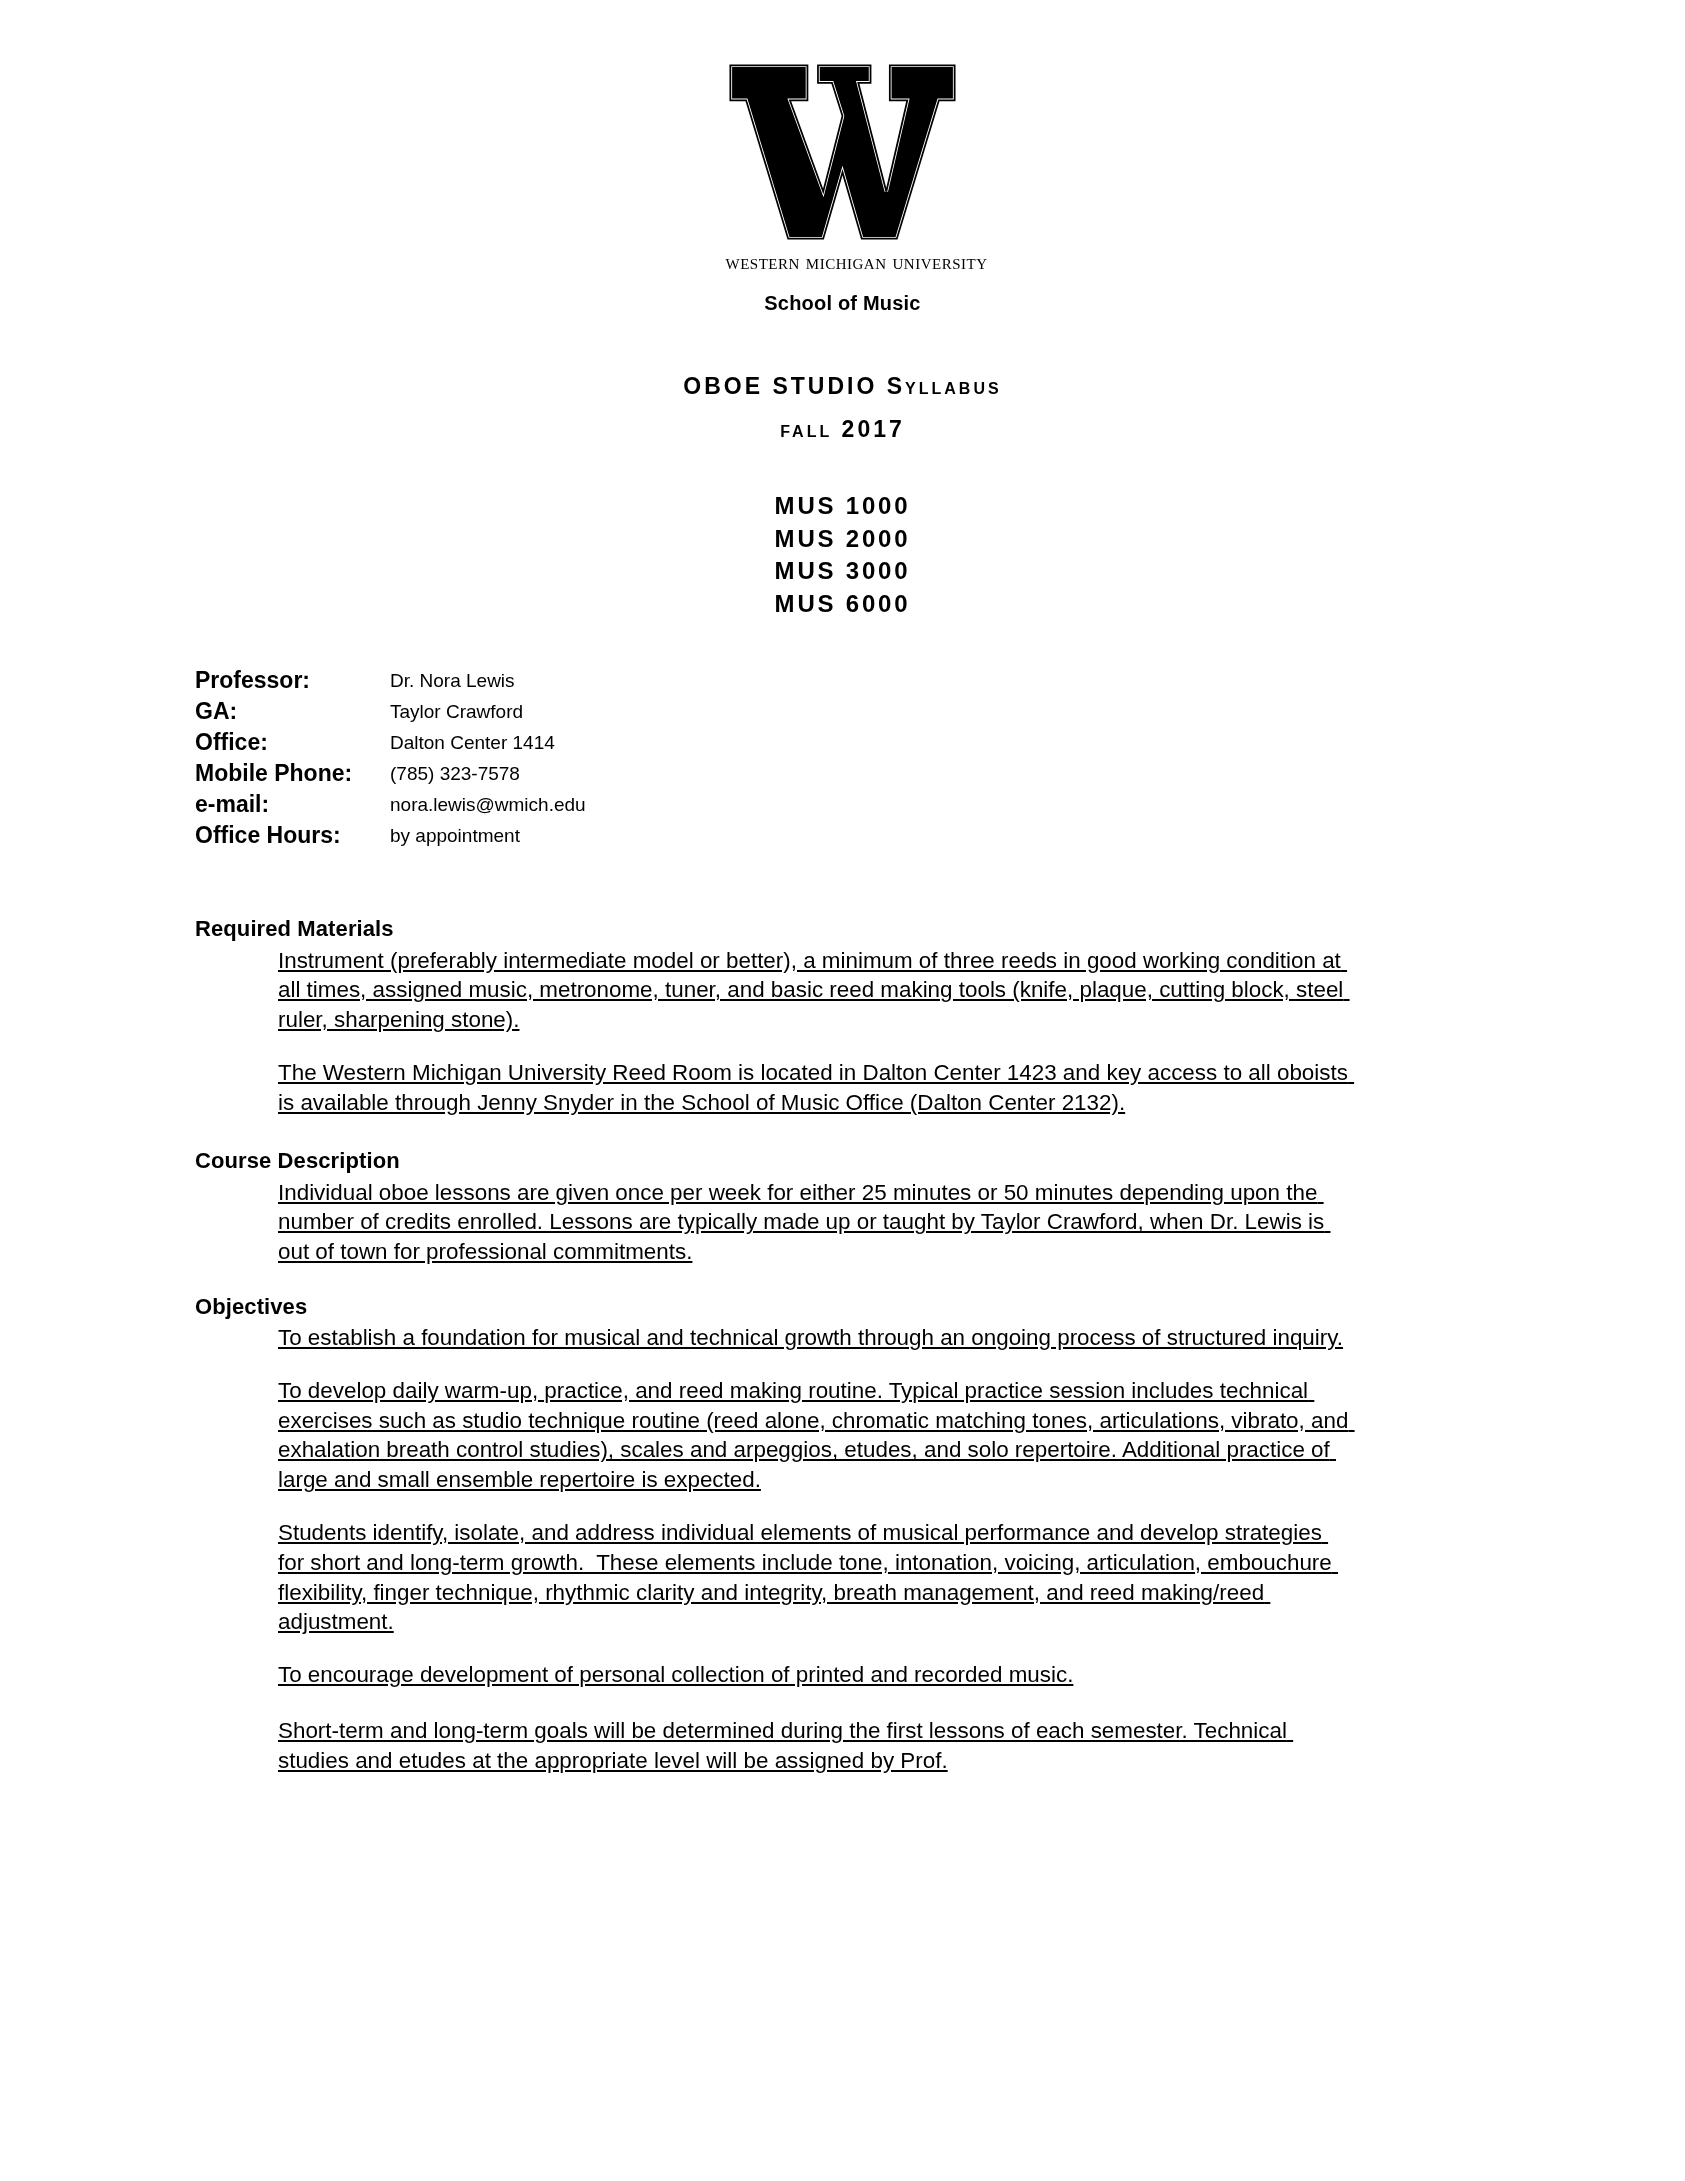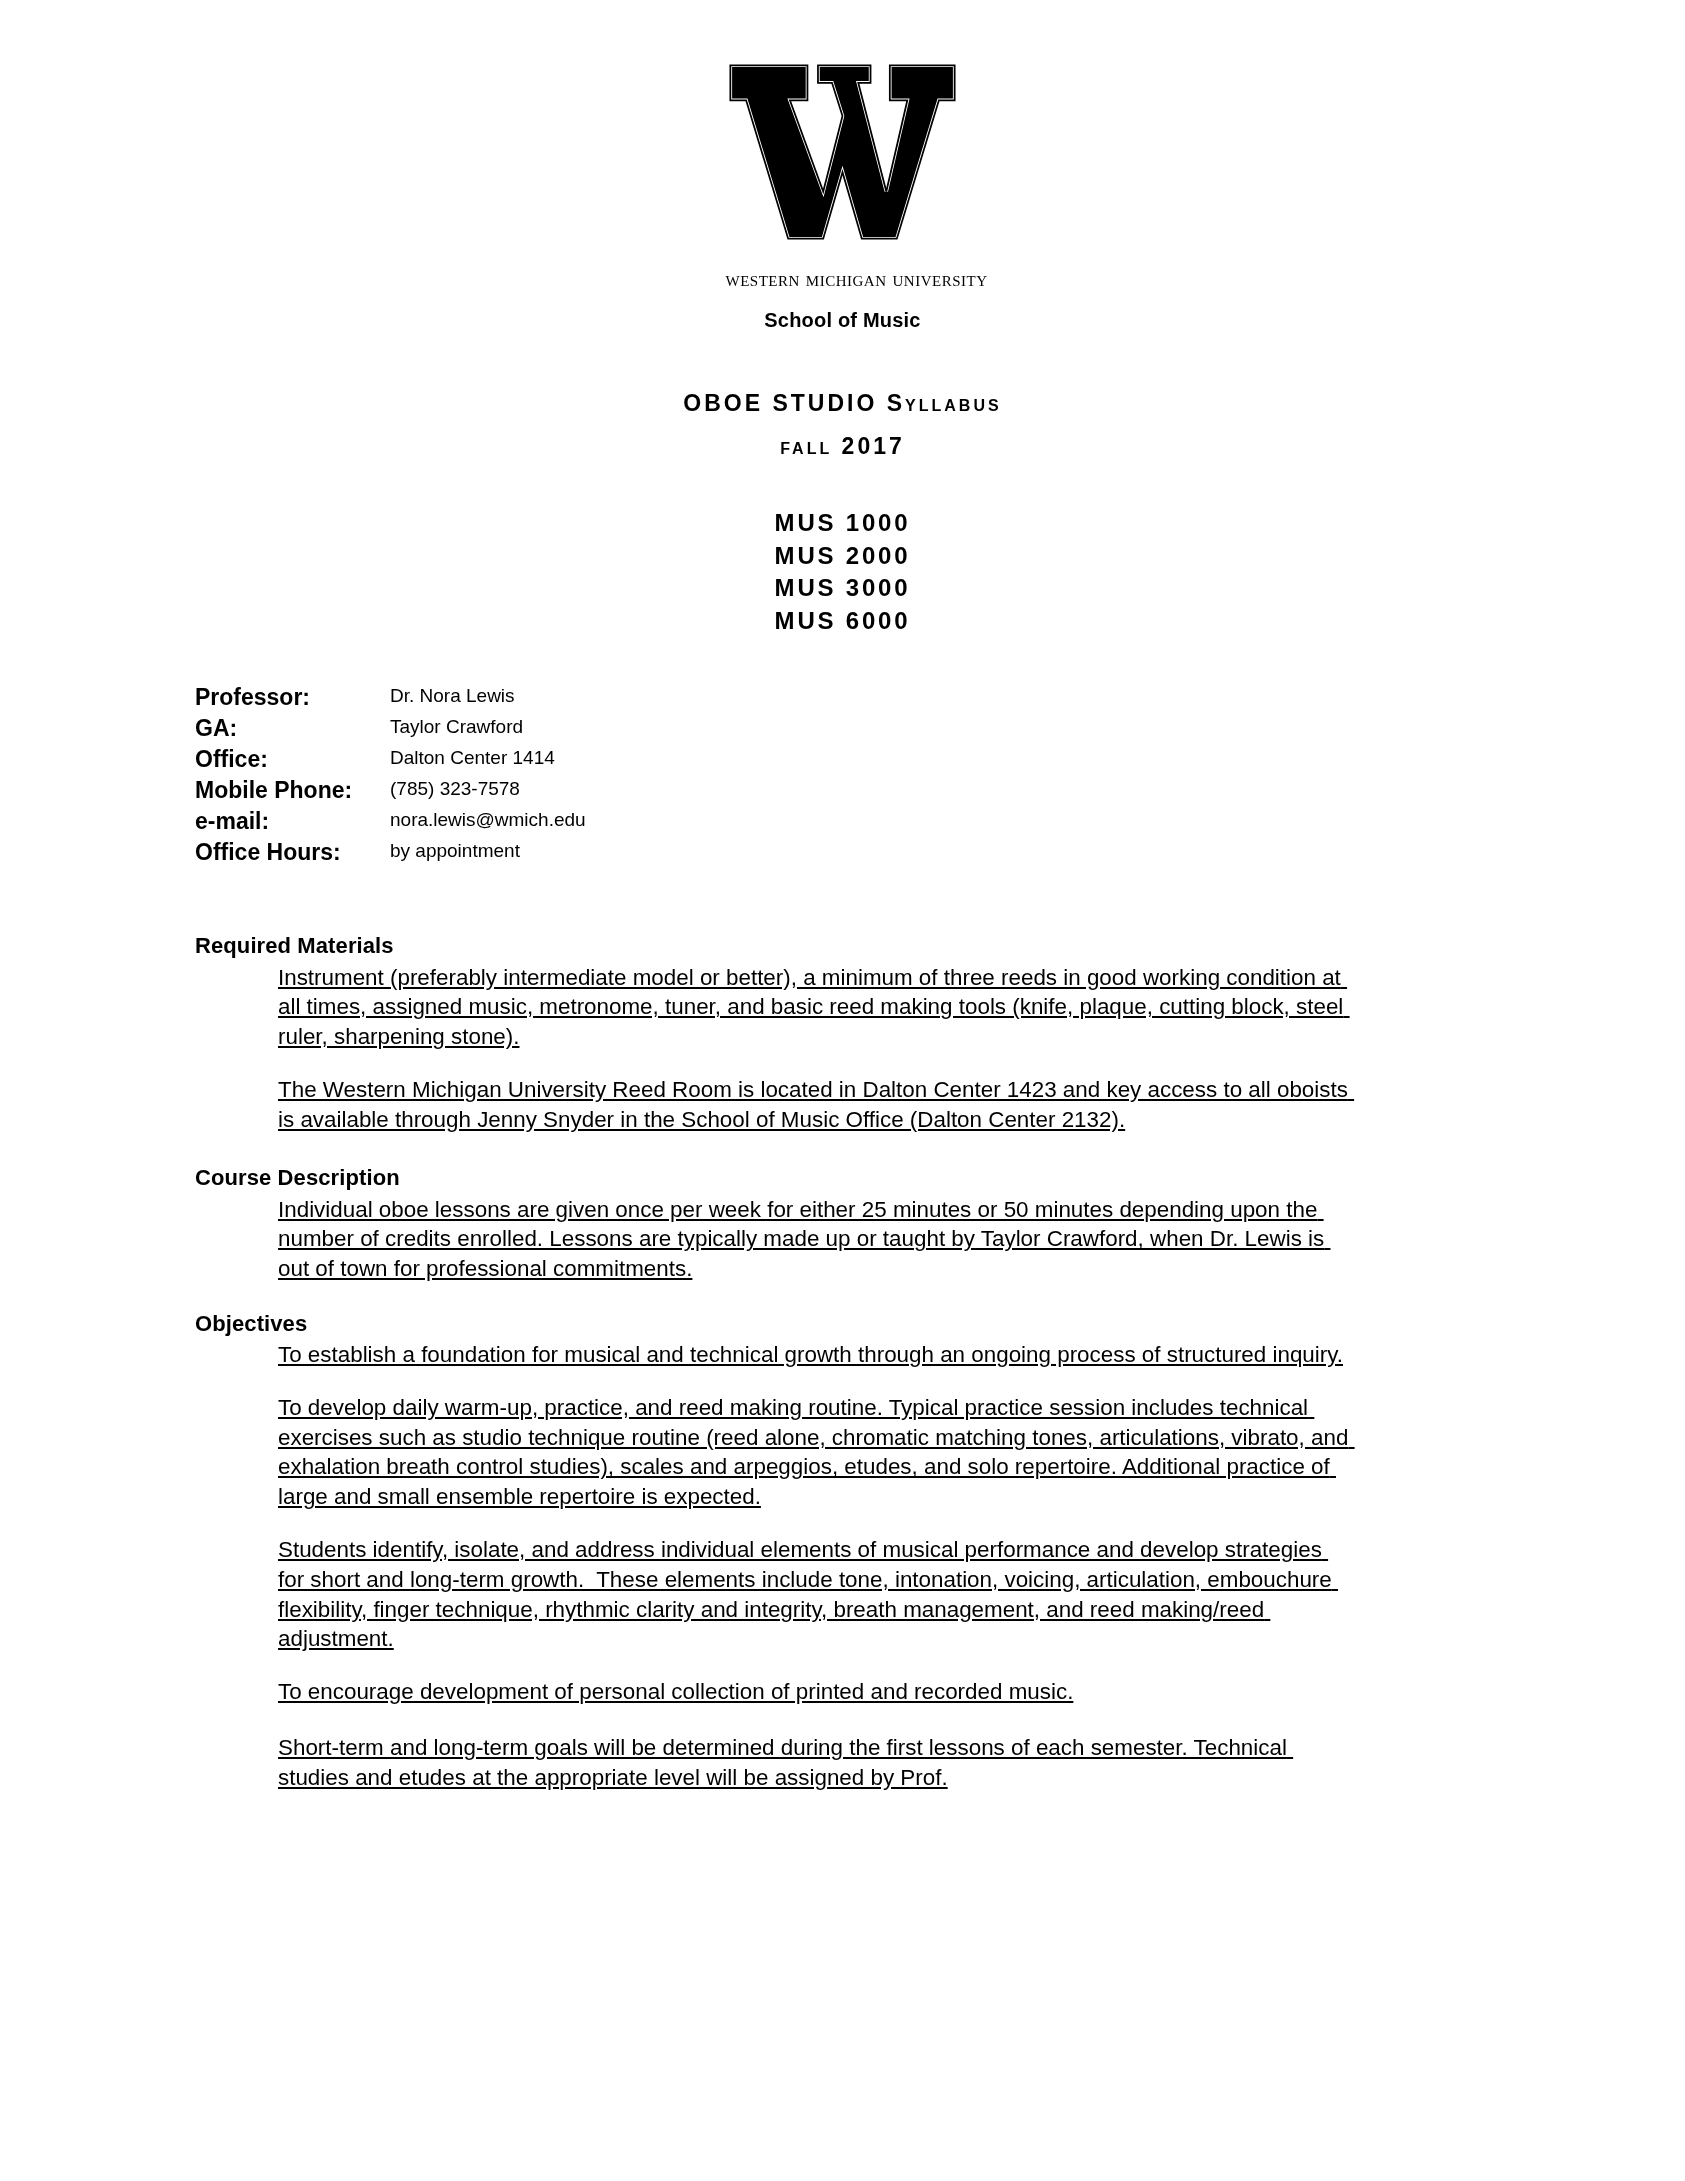--- a/index.html
+++ b/index.html
@@ -27,21 +27,21 @@
     padding-top: 60px;
     text-align: center;
   }
   .wmu-w {
     display: block;
     margin: 0 auto;
     width: 235px;
     height: 184px;
   }
   .univ-name {
-    margin-top: 23px;
+    margin-top: 6px;
     font-family: "Liberation Serif", serif;
     font-size: 22px;
     letter-spacing: 0.5px;
     font-variant: small-caps;
     text-transform: lowercase;
     line-height: 1.1;
     padding-left: 28px;
   }
   .school-name {
     margin-top: 18px;
@@ -87,21 +87,21 @@
   }
 
   
   .contact-block {
     margin-top: 49px;
     margin-left: 195px;
     font-size: 0;
   }
   .contact-row {
     display: flex;
-    align-items: flex-start;
+    align-items: center;
     line-height: 1.0;
     margin-bottom: 8px;
   }
   .contact-label {
     font-size: 23px;
     font-weight: bold;
     width: 195px;
     flex: 0 0 195px;
     white-space: nowrap;
   }

